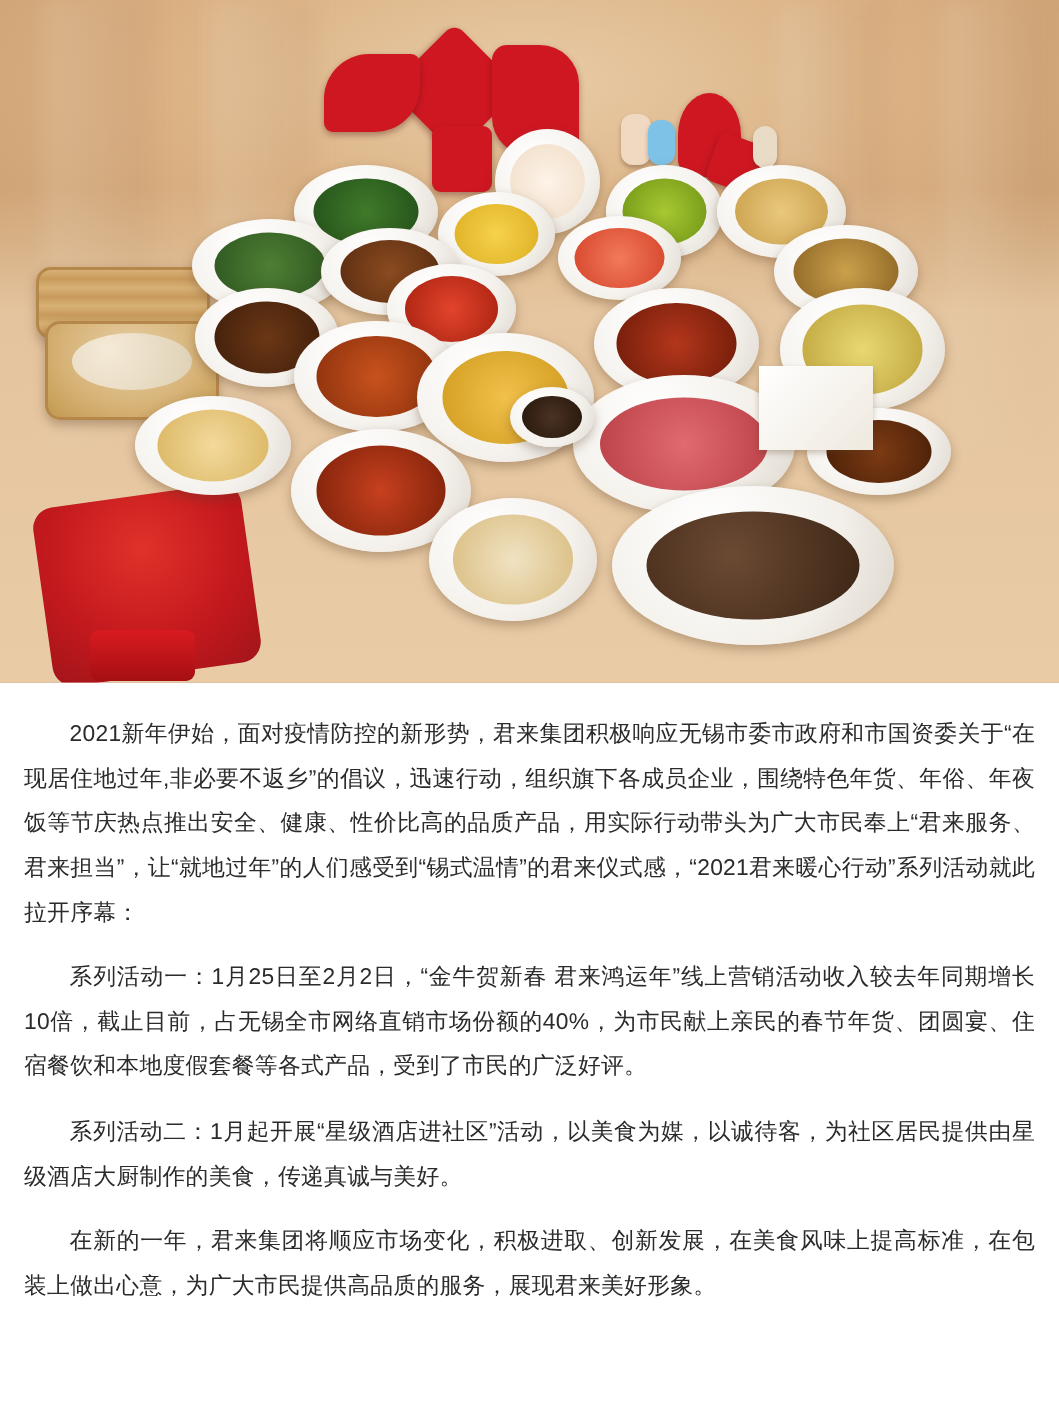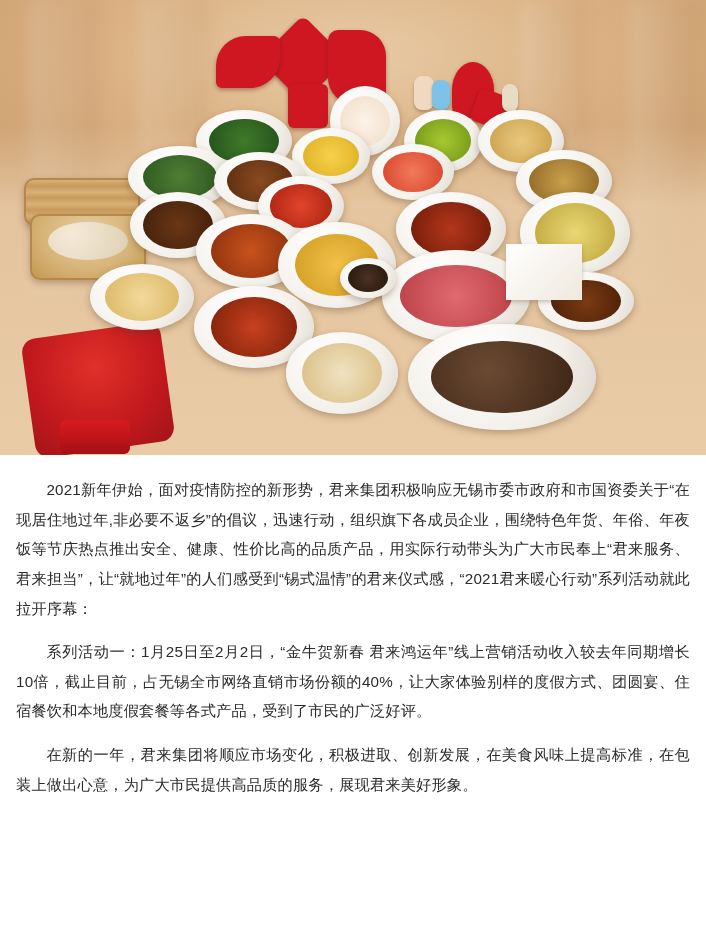--- a/index.html
+++ b/index.html
@@ -219,17 +219,18 @@
       <div class="food" style="background:radial-gradient(circle,#f0e2c2,#d8bb7d);"></div>
     </div>
     <div class="oval" style="left:408px; top:324px; width:188px; height:106px;">
       <div class="food" style="background:radial-gradient(circle at 40% 40%,#6b4a33,#3b2414);"></div>
     </div>
     <div style="position:absolute; left:506px; top:244px; width:76px; height:56px; background:linear-gradient(135deg,#ffffff,#efe9de); box-shadow:0 2px 4px rgba(90,60,35,.3);"></div>
   </div>
 
   <div class="article">
     <p>2021新年伊始，面对疫情防控的新形势，君来集团积极响应无锡市委市政府和市国资委关于“在现居住地过年,非必要不返乡”的倡议，迅速行动，组织旗下各成员企业，围绕特色年货、年俗、年夜饭等节庆热点推出安全、健康、性价比高的品质产品，用实际行动带头为广大市民奉上“君来服务、君来担当”，让“就地过年”的人们感受到“锡式温情”的君来仪式感，“2021君来暖心行动”系列活动就此拉开序幕：</p>
-    <p>系列活动一：1月25日至2月2日，“金牛贺新春 君来鸿运年”线上营销活动收入较去年同期增长10倍，截止目前，占无锡全市网络直销市场份额的40%，让大家体验别样的度假方式、团圆宴、住宿餐饮和本地度假套餐等各式产品，受到了市民的广泛好评。</p>
+    <p>系列活动一：1月25日至2月2日，“金牛贺新春 君来鸿运年”线上营销活动收入较去年同期增长10倍，截止目前，占无锡全市网络直销市场份额的40%，为市民献上亲民的春节年货、团圆宴、住宿餐饮和本地度假套餐等各式产品，受到了市民的广泛好评。</p>
+    <p>系列活动二：1月起开展“星级酒店进社区”活动，以美食为媒，以诚待客，为社区居民提供由星级酒店大厨制作的美食，传递真诚与美好。</p>
     <p class="last">在新的一年，君来集团将顺应市场变化，积极进取、创新发展，在美食风味上提高标准，在包装上做出心意，为广大市民提供高品质的服务，展现君来美好形象。</p>
   </div>
 
 </div>
 
 </body></html>

